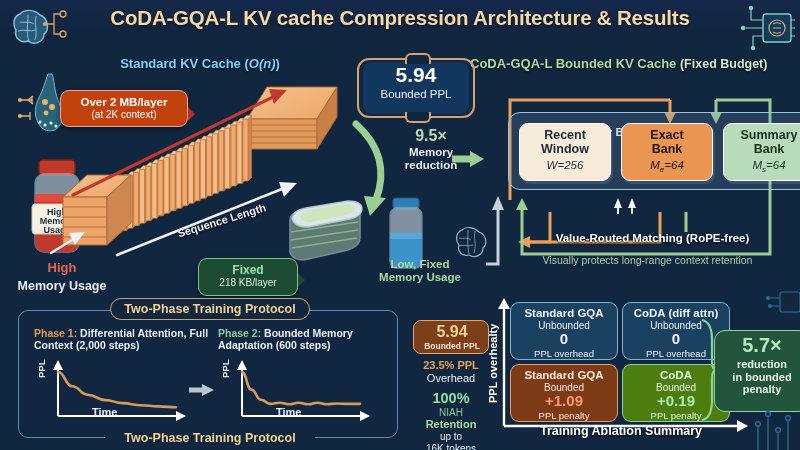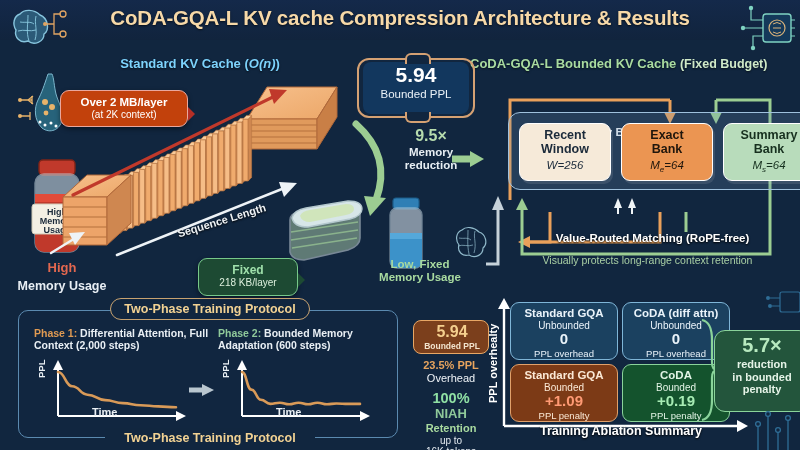--- a/index.html
+++ b/index.html
@@ -177,21 +177,21 @@
     border:1.6px solid #e8a765; margin:0 auto; position:relative;
   }
   #ppl-badge .v{ position:absolute; left:0; top:2px; width:76px; text-align:center;
      color:#f5cf8e; font-size:16px; font-weight:bold; }
   #ppl-badge .c{ position:absolute; left:0; top:20px; width:76px; text-align:center;
      color:#f2e3cd; font-size:8.5px; font-weight:bold; }
   #stat-col .oh{ margin-top:5px; color:#f0f4f8; font-size:11px; line-height:1.15; }
   #stat-col .oh b{ color:#e7a45e; }
   #stat-col .niah{ margin-top:6px; line-height:1.15; }
   #stat-col .niah .p{ color:#8fe0a4; font-size:14.5px; font-weight:bold; }
-  #stat-col .niah .n{ color:#8fc99a; font-size:13px; font-weight:bold; }
+  #stat-col .niah .n{ color:#8fc99a; font-size:10px; font-weight:normal; }
   #stat-col .niah .r{ color:#a9dba0; font-size:11px; font-weight:bold; }
   #stat-col .niah .u{ color:#e3eaf0; font-size:10px; }
 
   #yaxis-lbl{
     position:absolute; left:486px; top:305px; height:116px; width:14px;
     color:#ffffff; font-size:11px; font-weight:bold;
     writing-mode:vertical-rl; transform:rotate(180deg);
     display:flex; align-items:center; justify-content:center;
   }
   .quad{
@@ -199,21 +199,21 @@
     text-align:center; padding-top:4px;
   }
   .quad .t{ font-size:11.5px; font-weight:bold; line-height:1.1; }
   .quad .s{ font-size:10px; line-height:1.15; }
   .quad .v{ font-size:15px; font-weight:bold; line-height:1.1; }
   .quad .u{ font-size:9.5px; }
   #q-tl{ left:510px; top:302px; background:#1b4160; border:1.5px solid #7fb6d8; color:#eaf3fa; }
   #q-tr{ left:622px; top:302px; background:#1b4160; border:1.5px solid #7fb6d8; color:#eaf3fa; }
   #q-bl{ left:510px; top:364px; background:#7c3a16; border:1.5px solid #e0a06a; color:#fbe9d6; }
   #q-bl .v{ color:#ff9a74; }
-  #q-br{ left:622px; top:364px; background:#14532d; border:1.5px solid #8ad39a; color:#e2f4e5; }
+  #q-br{ left:622px; top:364px; background:#4d7c0f; border:1.5px solid #8ad39a; color:#e2f4e5; }
   #q-br .v{ color:#a7ecb4; }
   #ablation-caption{
     position:absolute; left:496px; top:424px; width:250px; text-align:center;
     color:#ffffff; font-size:12.5px; font-weight:bold; text-shadow:0 1px 2px #000;
   }
   #reduction-box{
     position:absolute; left:714px; top:330px; width:96px; height:82px;
     background:#23553c; border:1.6px solid #8ad39a; border-radius:11px;
     text-align:center; padding-top:4px;
   }

